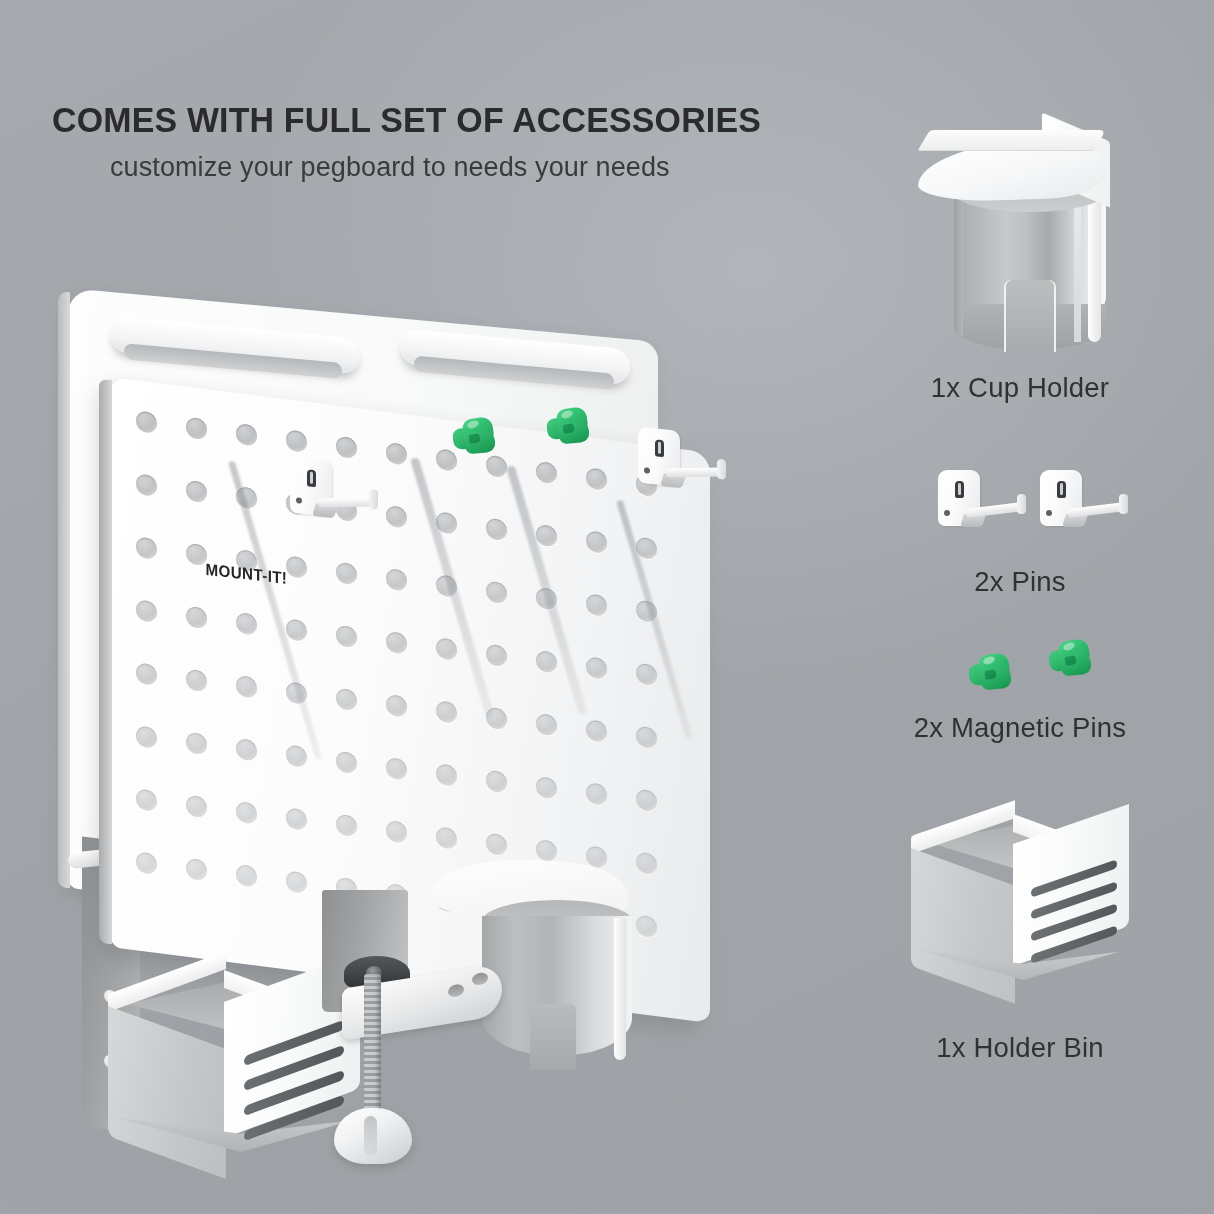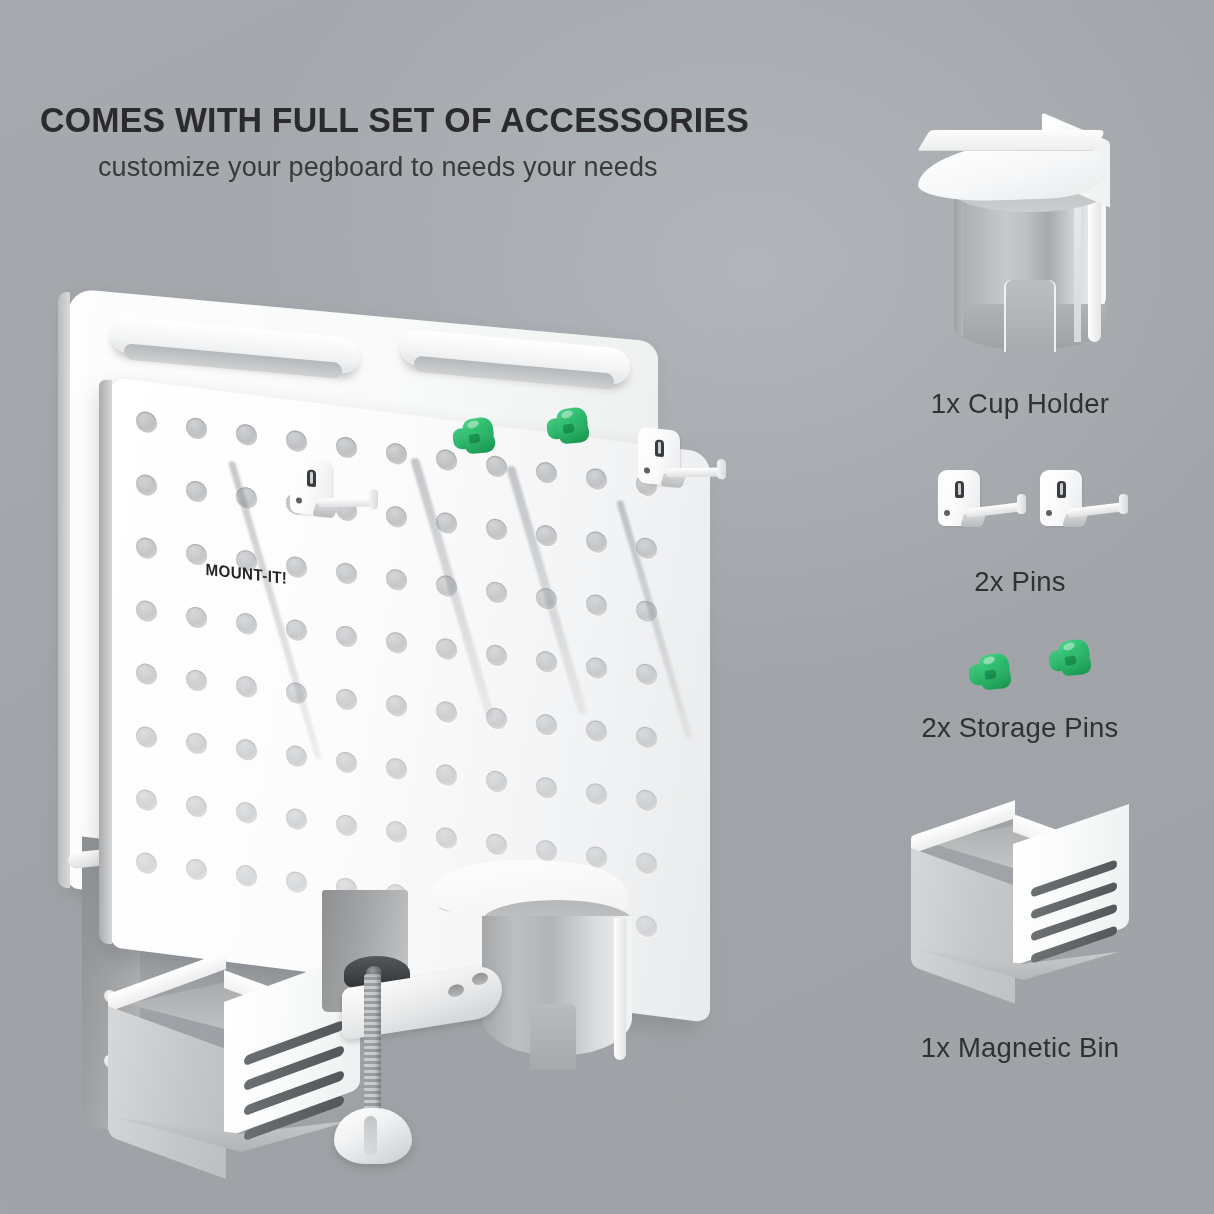--- a/index.html
+++ b/index.html
@@ -12,21 +12,21 @@
   }
   #stage{
     position:absolute;inset:0;
     background:
       radial-gradient(ellipse 70% 55% at 62% 22%, rgba(188,193,198,.55) 0%, rgba(188,193,198,0) 62%),
       radial-gradient(ellipse 60% 50% at 20% 78%, rgba(150,154,158,.35) 0%, rgba(150,154,158,0) 65%),
       linear-gradient(155deg,#a6aaae 0%,#a2a6aa 45%,#9ea2a6 100%);
   }
 
   
-  .hdr{position:absolute;left:40px;top:102px;}
+  .hdr{position:absolute;left:52px;top:102px;}
   .hdr-title{
     font-size:35.5px;font-weight:bold;color:#2b2b2d;
     letter-spacing:.2px;line-height:1.05;
     font-family:"Liberation Sans",sans-serif;
     transform:scaleX(.955);transform-origin:left center;
     white-space:nowrap;
   }
   .hdr-sub{
     margin-top:13px;margin-left:58px;
     font-size:27px;color:#3a3a3c;font-weight:400;
@@ -615,21 +615,21 @@
       <div class="cyl-front"></div>
       <div class="rimL"></div>
       <div class="gap"></div>
       <div class="rimR"></div>
       <div class="notch"></div>
       <div class="bowl"></div>
       <div class="backwall"></div>
       <div class="shelf"></div>
       <div class="plate"></div>
     </div>
-    <div class="callout-label" style="margin-top:30px;">1x Cup Holder</div>
+    <div class="callout-label" style="margin-top:14px;">1x Cup Holder</div>
   </div>
 
   <div class="callout" style="left:860px;top:468px;width:320px;">
     <div class="art" style="width:260px;height:78px;">
       <div class="hookwrap hook" style="position:absolute;left:48px;top:0;">
         <div class="base"></div>
           <div class="keyhole"></div>
           <div class="screw"></div>
         <div class="bracket"></div>
           <div class="arm"></div>
@@ -657,34 +657,34 @@
           <div class="shine"></div>
       </div>
       <div class="pin" style="position:absolute;left:158px;top:0;">
         <div class="lobe"></div>
           <div class="head"></div>
           <div class="body"></div>
         <div class="notchp"></div>
           <div class="shine"></div>
       </div>
     </div>
-    <div class="callout-label" style="margin-top:14px;">2x Storage Pins</div>
+    <div class="callout-label" style="margin-top:14px;">2x Magnetic Pins</div>
   </div>
 
   <div class="callout" style="left:905px;top:800px;width:230px;">
     <div class="art bin">
       <div class="cavity"></div>
       <div class="rimL"></div>
       <div class="rimR"></div>
       <div class="sideL"></div>
       <div class="sideR"></div>
       <div class="bottom"></div>
       <div class="slots">
         <div class="slot"></div>
           <div class="slot"></div>
         <div class="slot"></div>
           <div class="slot"></div>
       </div>
     </div>
-    <div class="callout-label" style="margin-top:26px;">1x Magnetic Bin</div>
+    <div class="callout-label" style="margin-top:26px;">1x Holder Bin</div>
   </div>
 
 </div>
 
 </body></html>

